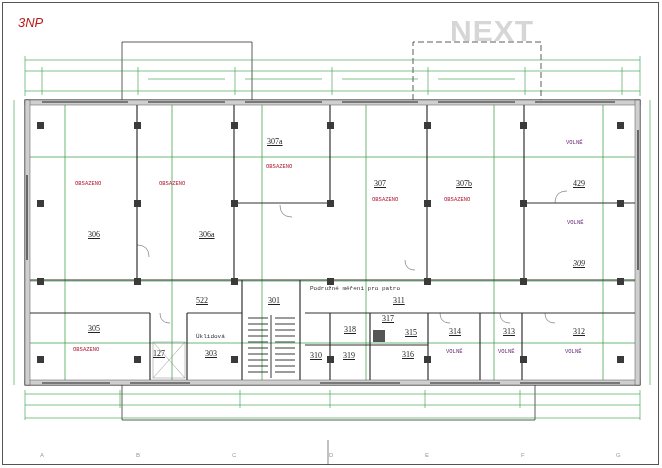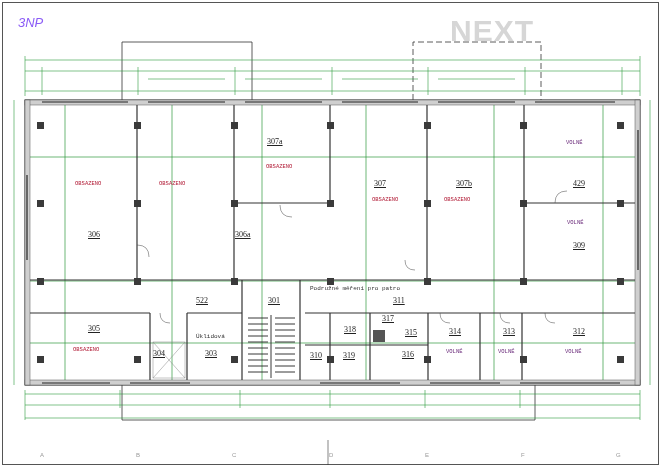--- a/index.html
+++ b/index.html
@@ -1,19 +1,19 @@
 <!DOCTYPE html>
 <html><head>
 <meta charset="utf-8">
 <style>
   html,body{margin:0;padding:0;background:#fff;}
   body{width:662px;height:468px;position:relative;overflow:hidden;font-family:"DejaVu Sans",sans-serif;}
   #sheet{position:absolute;left:2px;top:2px;width:657px;height:463px;border:1px solid #555;box-sizing:border-box;}
   #plan{position:absolute;left:0;top:0;}
-  .title{position:absolute;left:18px;top:15px;font-size:13px;font-style:italic;color:#8b5cf6;font-family:"Liberation Sans",sans-serif;}
+  .title{position:absolute;left:18px;top:15px;font-size:13px;font-style:italic;color:#b91c1c;font-family:"Liberation Sans",sans-serif;}
   .logo{position:absolute;left:450px;top:14px;font-size:30px;font-weight:bold;color:#d6d6d6;letter-spacing:1px;font-family:"Liberation Sans",sans-serif;}
   .lbl{position:absolute;font-family:"Liberation Serif",serif;color:#222;font-size:8px;text-decoration:underline;}
   .st{position:absolute;font-family:"Liberation Mono",monospace;font-size:5.5px;}
   .st.occ{color:#b3203a;}
   .st.free{color:#6a2a7a;}
   .note{position:absolute;font-family:"Liberation Mono",monospace;font-size:6px;color:#333;}
   .axis{position:absolute;top:452px;font-size:6px;color:#9a9a9a;font-family:"Liberation Sans",sans-serif;}
 </style>
 </head>
 <body>
@@ -199,35 +199,35 @@
   </g>
 
   <line x1="328" y1="440" x2="328" y2="465" stroke="#333" stroke-width="0.6"></line>
 </svg>
 
 <div class="title">3NP</div>
 <div class="logo">NEXT</div>
 
 <div class="lbl" style="left:88px;top:230px;">306</div>
 <div class="st occ" style="left:75px;top:180px;">OBSAZENO</div>
-<div class="lbl" style="left:199px;top:230px;margin-left:36px;">306a</div>
+<div class="lbl" style="left:199px;top:230px;">306a</div>
 <div class="st occ" style="left:159px;top:180px;">OBSAZENO</div>
 <div class="lbl" style="left:267px;top:137px;">307a</div>
 <div class="st occ" style="left:266px;top:163px;">OBSAZENO</div>
 <div class="lbl" style="left:374px;top:179px;text-align:right;">307</div>
 <div class="st occ" style="left:372px;top:196px;">OBSAZENO</div>
 <div class="lbl" style="left:456px;top:179px;">307b</div>
 <div class="st occ" style="left:444px;top:196px;">OBSAZENO</div>
 <div class="lbl" style="left:573px;top:179px;">429</div>
 <div class="st free" style="left:566px;top:139px;">VOLNÉ</div>
-<div class="lbl" style="left:573px;top:241px;">309</div>
+<div class="lbl" style="left:573px;top:259px;font-style:italic;">309</div>
 <div class="st free" style="left:567px;top:219px;">VOLNÉ</div>
 <div class="lbl" style="left:88px;top:324px;">305</div>
 <div class="st occ" style="left:73px;top:346px;">OBSAZENO</div>
-<div class="lbl" style="left:153px;top:349px;">304</div>
+<div class="lbl" style="left:153px;top:349px;">127</div>
 <div class="lbl" style="left:205px;top:349px;">303</div>
 <div class="note" style="left:196px;top:333px;">Úklidová</div>
 <div class="lbl" style="left:196px;top:296px;">522</div>
 <div class="lbl" style="left:268px;top:296px;">301</div>
 <div class="lbl" style="left:393px;top:296px;">311</div>
 <div class="note" style="left:310px;top:285px;">Podružné měření pro patro</div>
 <div class="lbl" style="left:382px;top:314px;">317</div>
 <div class="lbl" style="left:344px;top:325px;">318</div>
 <div class="lbl" style="left:405px;top:328px;">315</div>
 <div class="lbl" style="left:310px;top:351px;">310</div>

